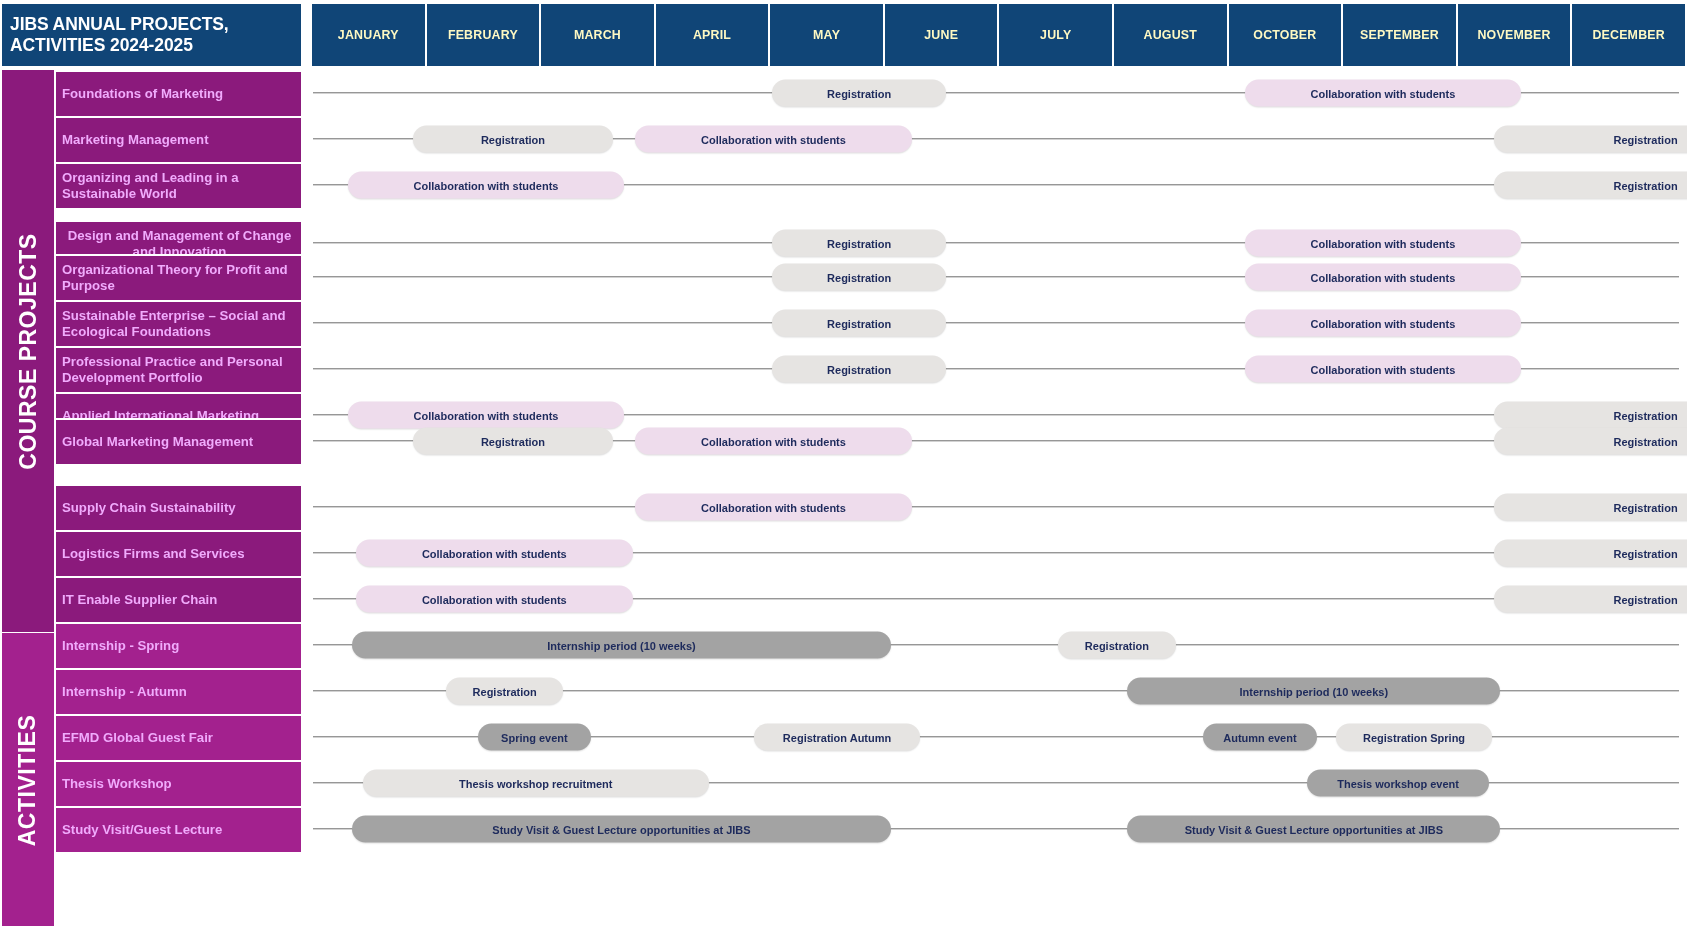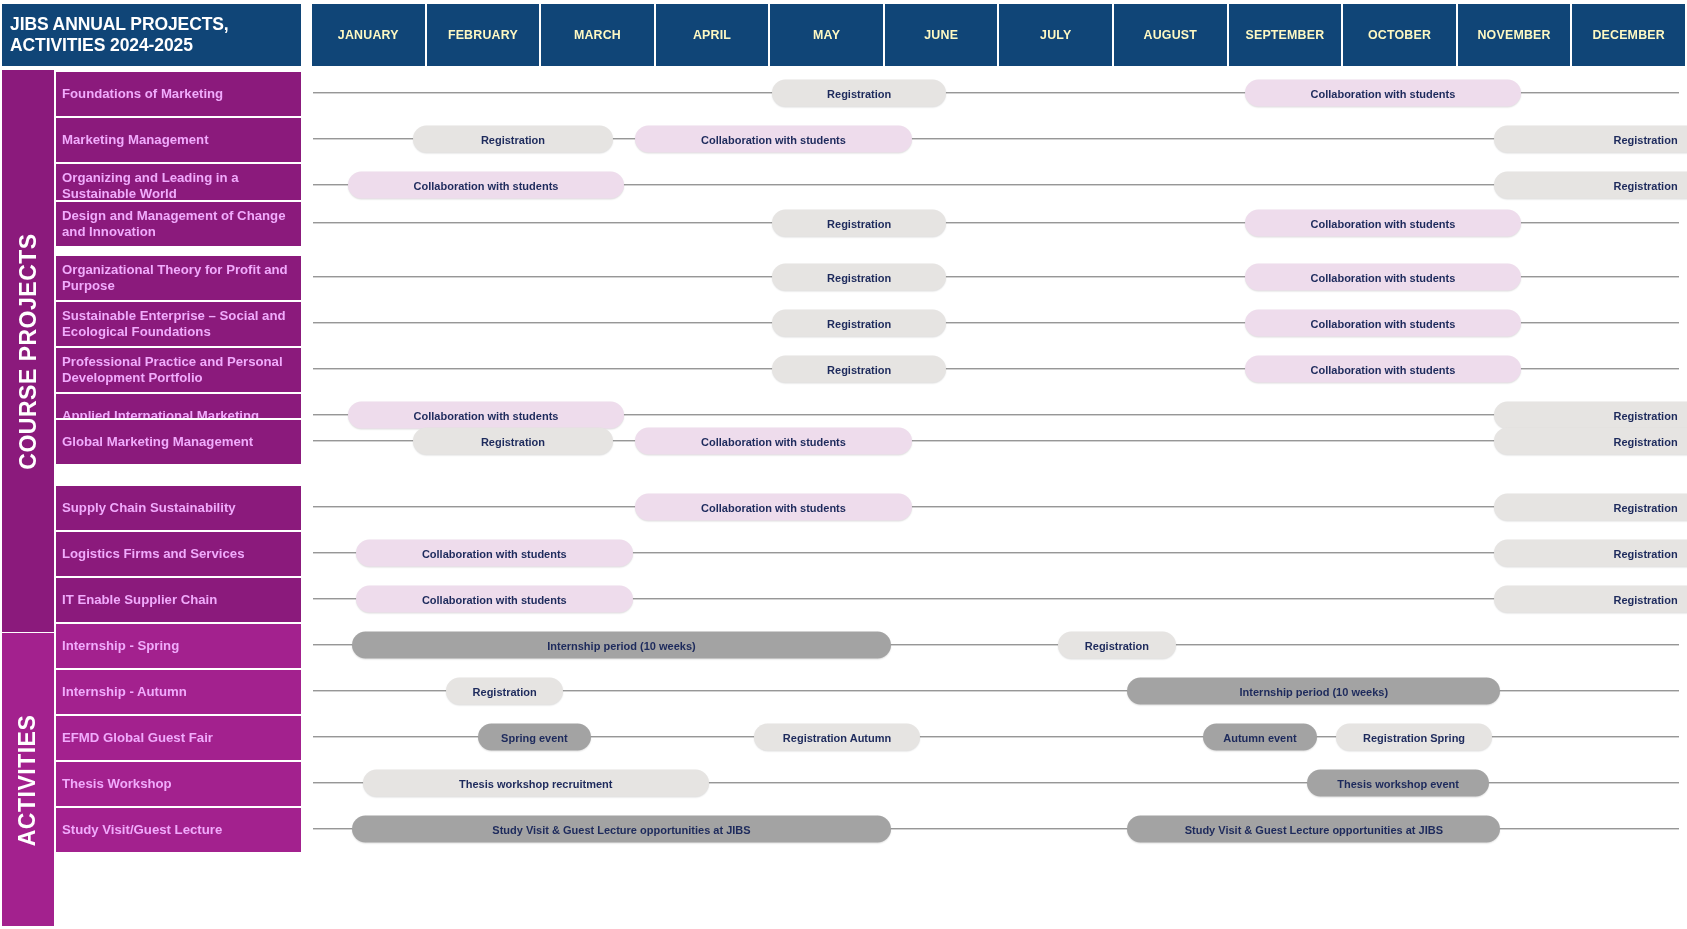--- a/index.html
+++ b/index.html
@@ -163,22 +163,22 @@
 
   <div class="months" id="months">
       <div class="month-cell">JANUARY</div>
       <div class="month-cell">FEBRUARY</div>
       <div class="month-cell">MARCH</div>
       <div class="month-cell">APRIL</div>
       <div class="month-cell">MAY</div>
       <div class="month-cell">JUNE</div>
       <div class="month-cell">JULY</div>
       <div class="month-cell">AUGUST</div>
+      <div class="month-cell">OCTOBER</div>
       <div class="month-cell">SEPTEMBER</div>
-      <div class="month-cell">OCTOBER</div>
       <div class="month-cell">NOVEMBER</div>
       <div class="month-cell">DECEMBER</div>
     </div>
 
   <div class="group-bar group-courses">
     <span class="vlabel">COURSE PROJECTS</span>
   </div>
   <div class="group-bar group-activities">
     <span class="vlabel">ACTIVITIES</span>
   </div>
@@ -202,21 +202,21 @@
         </div>
       </div>
       <div class="row courses" style="top: 162px;">
         <div class="row-label">Organizing and Leading in a Sustainable World</div>
         <div class="track">
           <div class="line"></div>
           <div class="bar pink" style="left: 3.1%; width: 20%;">Collaboration with students</div>
           <div class="bar gray" style="left: 86%; width: 22%;">Registration</div>
         </div>
       </div>
-      <div class="row courses" style="top: 200px;">
+      <div class="row courses" style="top: 220px; text-align: center;">
         <div class="row-label">Design and Management of Change and Innovation</div>
         <div class="track">
           <div class="line"></div>
           <div class="bar gray" style="left: 33.8%; width: 12.6%;">Registration</div>
           <div class="bar pink" style="left: 68%; width: 20%;">Collaboration with students</div>
         </div>
       </div>
       <div class="row courses" style="top: 254px;">
         <div class="row-label">Organizational Theory for Profit and Purpose</div>
         <div class="track">

